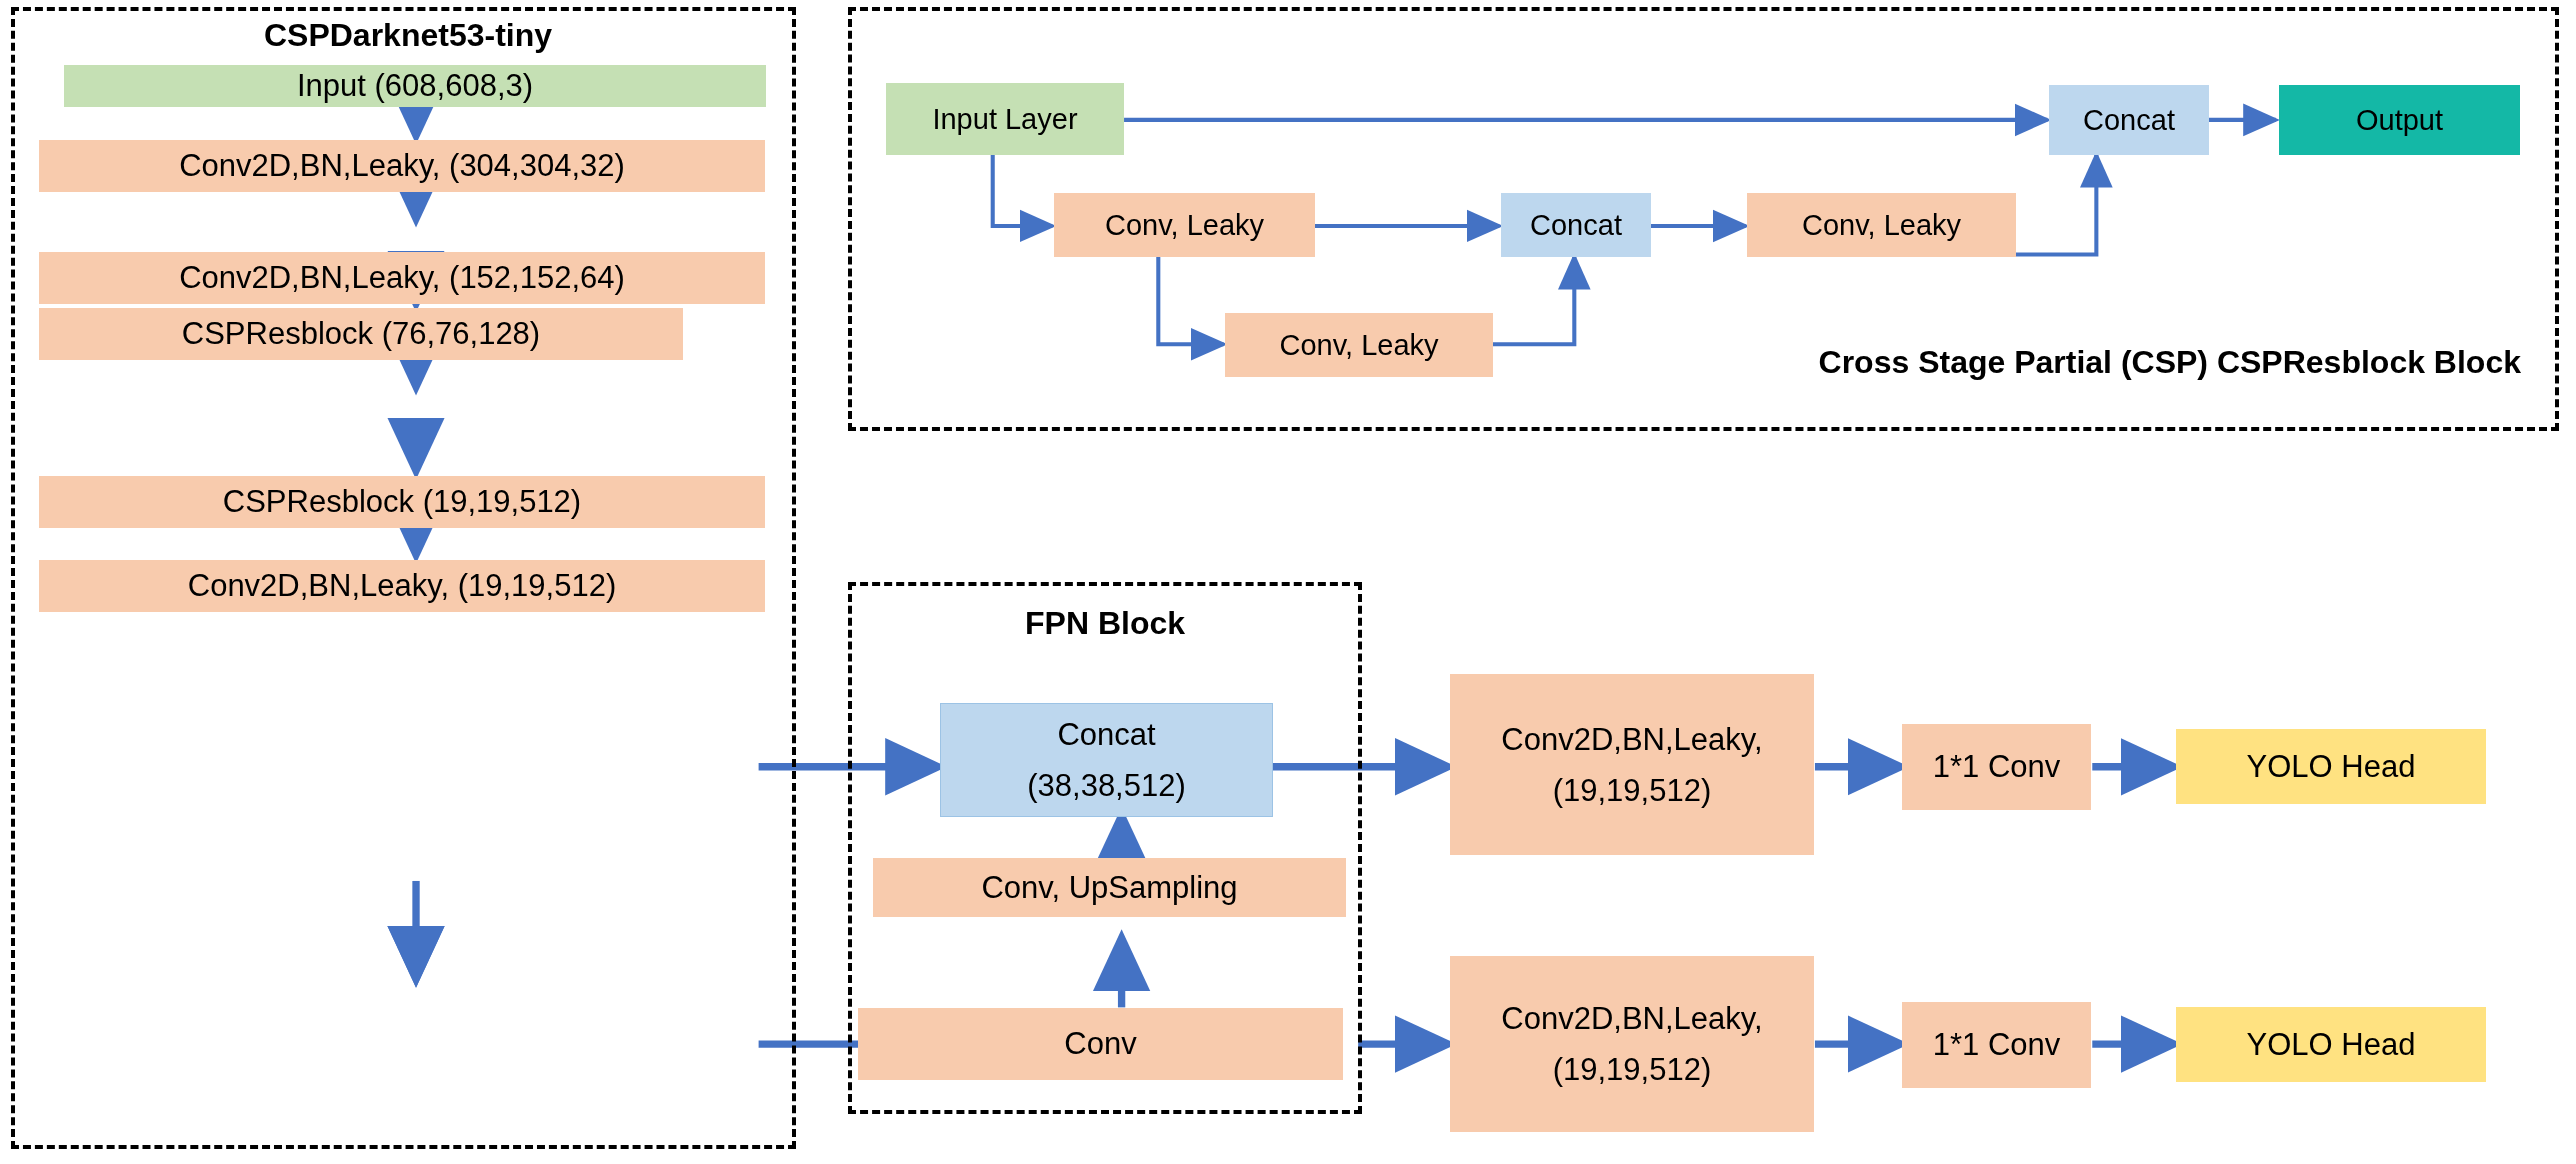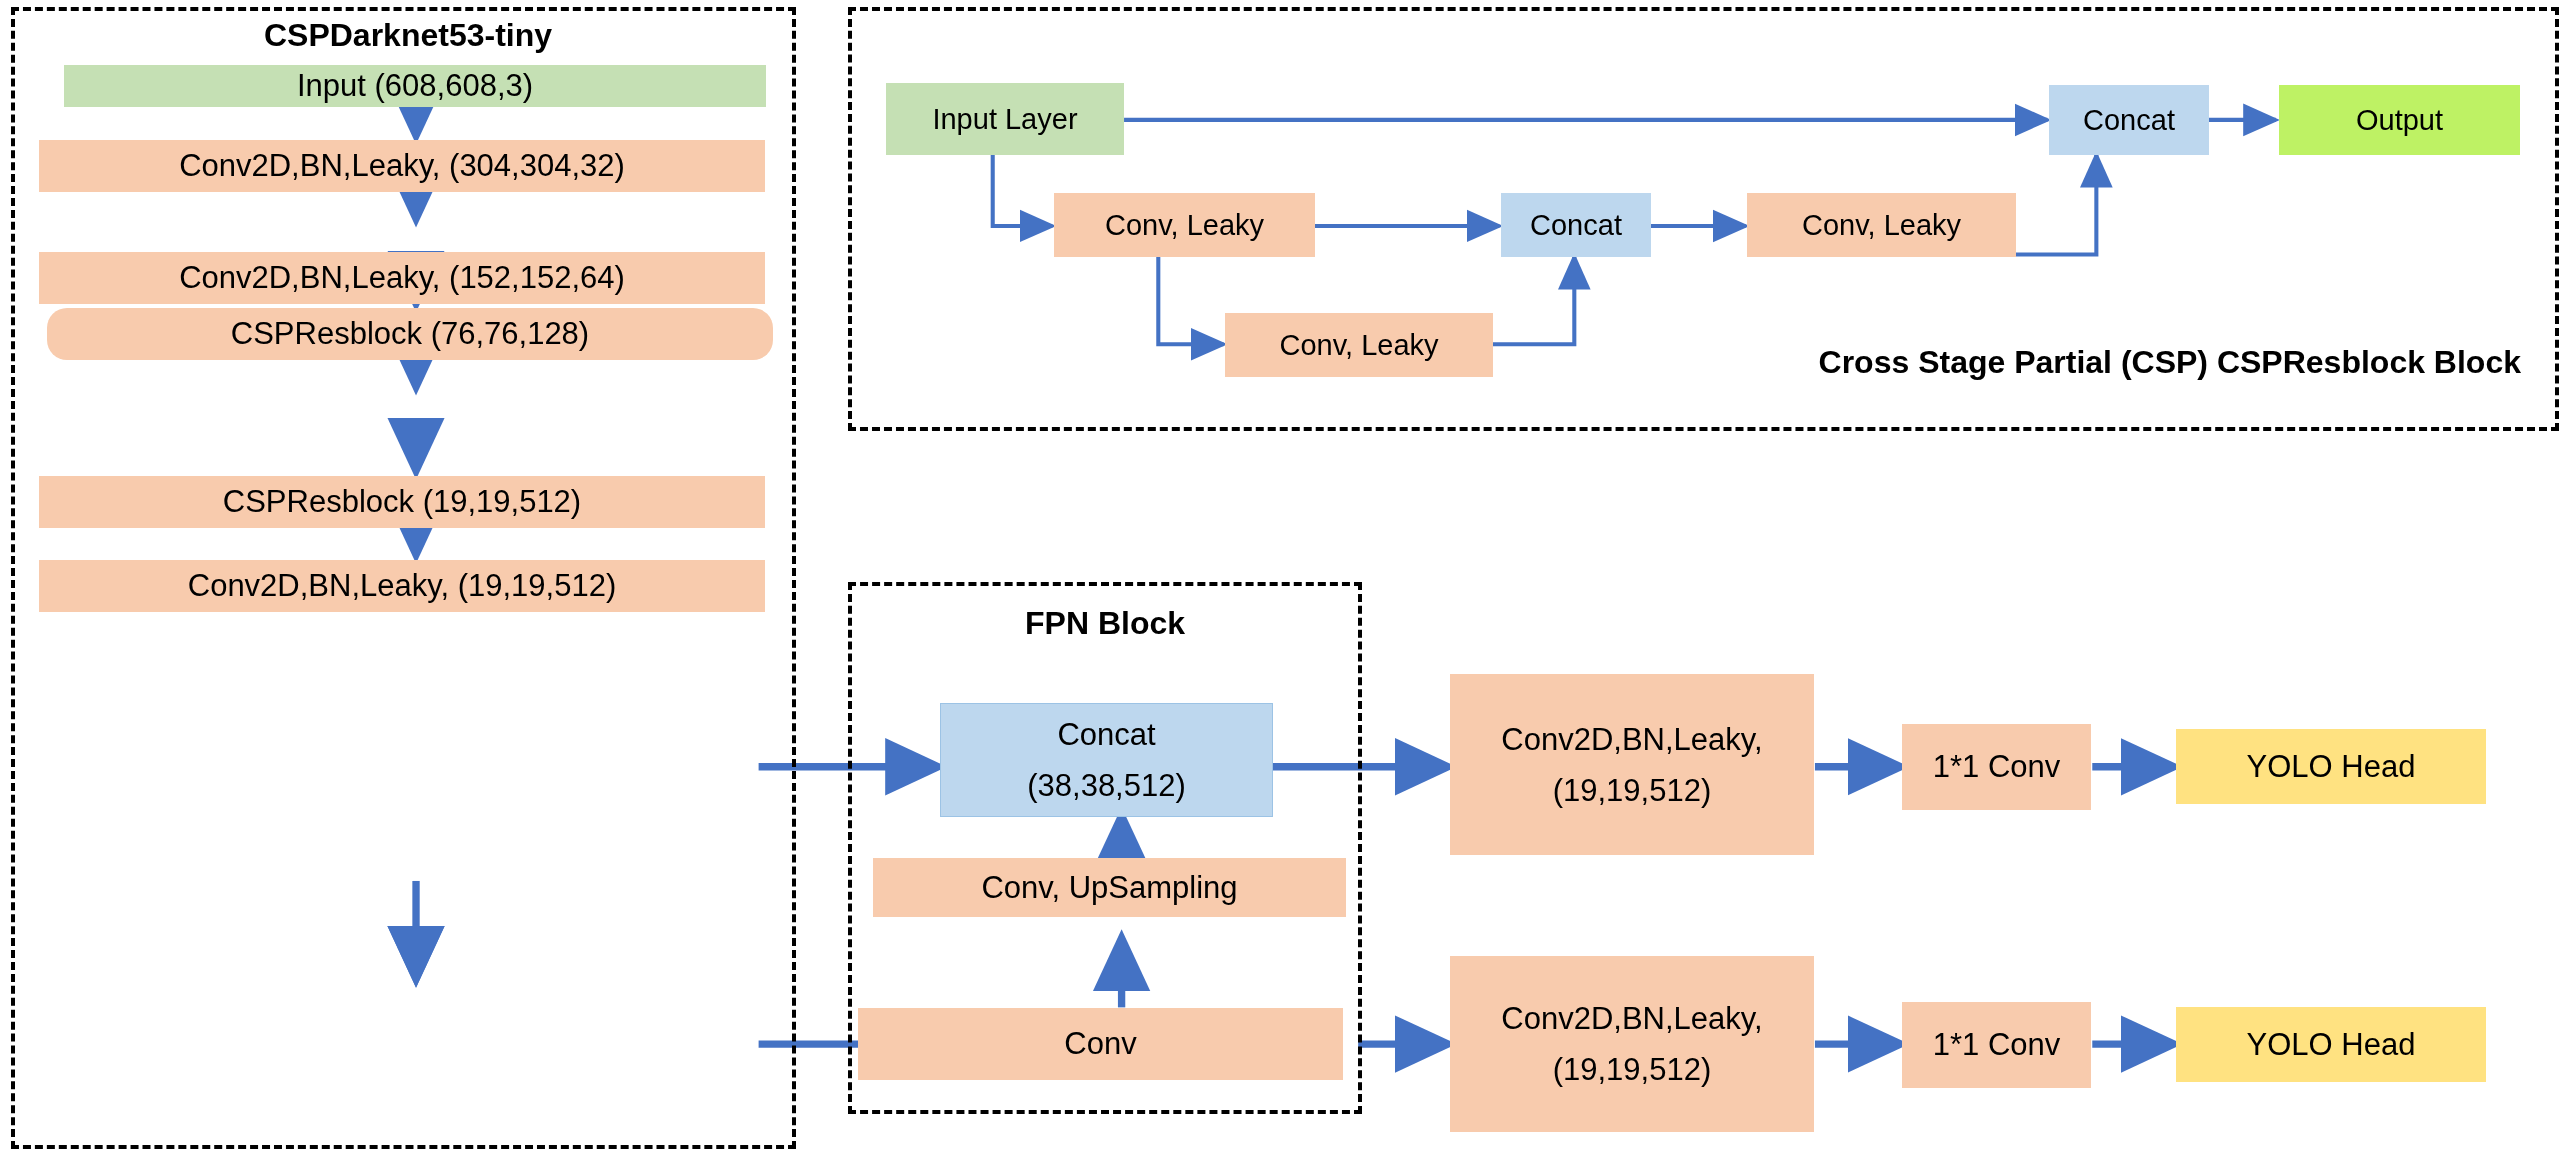--- a/index.html
+++ b/index.html
@@ -39,21 +39,21 @@
     font-size:31px;
     line-height:38px;
     white-space:pre-line;
     padding:0 4.9px;
   }
   .node.bold{font-weight:normal;}
   .n-green{background:#c5e0b4;}
   .n-orange{background:#f8cbad;}
   .n-blue{background:#bdd7ee;}
   .n-blue-b{background:#bdd7ee;border:1.6px solid #9cc3e5;}
-  .n-yellow{background:#bef264;}
+  .n-yellow{background:#14b8a6;}
   .n-yellow2{background:#ffe281;}
 
   
   #wires{position:absolute;left:0;top:0;width:2576px;height:1164px;pointer-events:none;}
 </style>
 </head>
 <body>
 
 <div id="stage">
 
@@ -151,21 +151,21 @@
   <div class="dashed" style="left:11.4px;top:6.5px;width:785px;height:1142px;"></div>
 
   <div class="group-title" style="left:245px;top:16.3px;width:326px;text-align:center;">CSPDarknet53-tiny</div>
 
   <div class="node n-green" style="left:64px;top:65px;width:702px;height:42px;">Input (608,608,3)</div>
 
   <div class="node n-orange" style="left:39px;top:140px;width:726px;height:52px;">Conv2D,BN,Leaky,  (304,304,32)</div>
 
   <div class="node n-orange" style="left:39px;top:224px;width:726px;height:52px;margin-top:28px;">Conv2D,BN,Leaky,  (152,152,64)</div>
 
-  <div class="node n-orange" style="left:47px;top:308px;width:726px;height:52px;border-radius:20px;">CSPResblock (76,76,128)</div>
+  <div class="node n-orange" style="left:39px;top:308px;width:644px;height:52px;">CSPResblock (76,76,128)</div>
 
 
   <div class="node n-orange" style="left:39px;top:476px;width:726px;height:52px;">CSPResblock (19,19,512)</div>
 
   <div class="node n-orange" style="left:39px;top:560px;width:726px;height:52px;">Conv2D,BN,Leaky,  (19,19,512)</div>
 
   <div class="dashed" style="left:848px;top:6.5px;width:1711px;height:424px;"></div>
 
   <div class="group-title" style="left:1599px;top:343px;width:922px;text-align:right;">Cross Stage Partial (CSP) CSPResblock Block</div>
 

